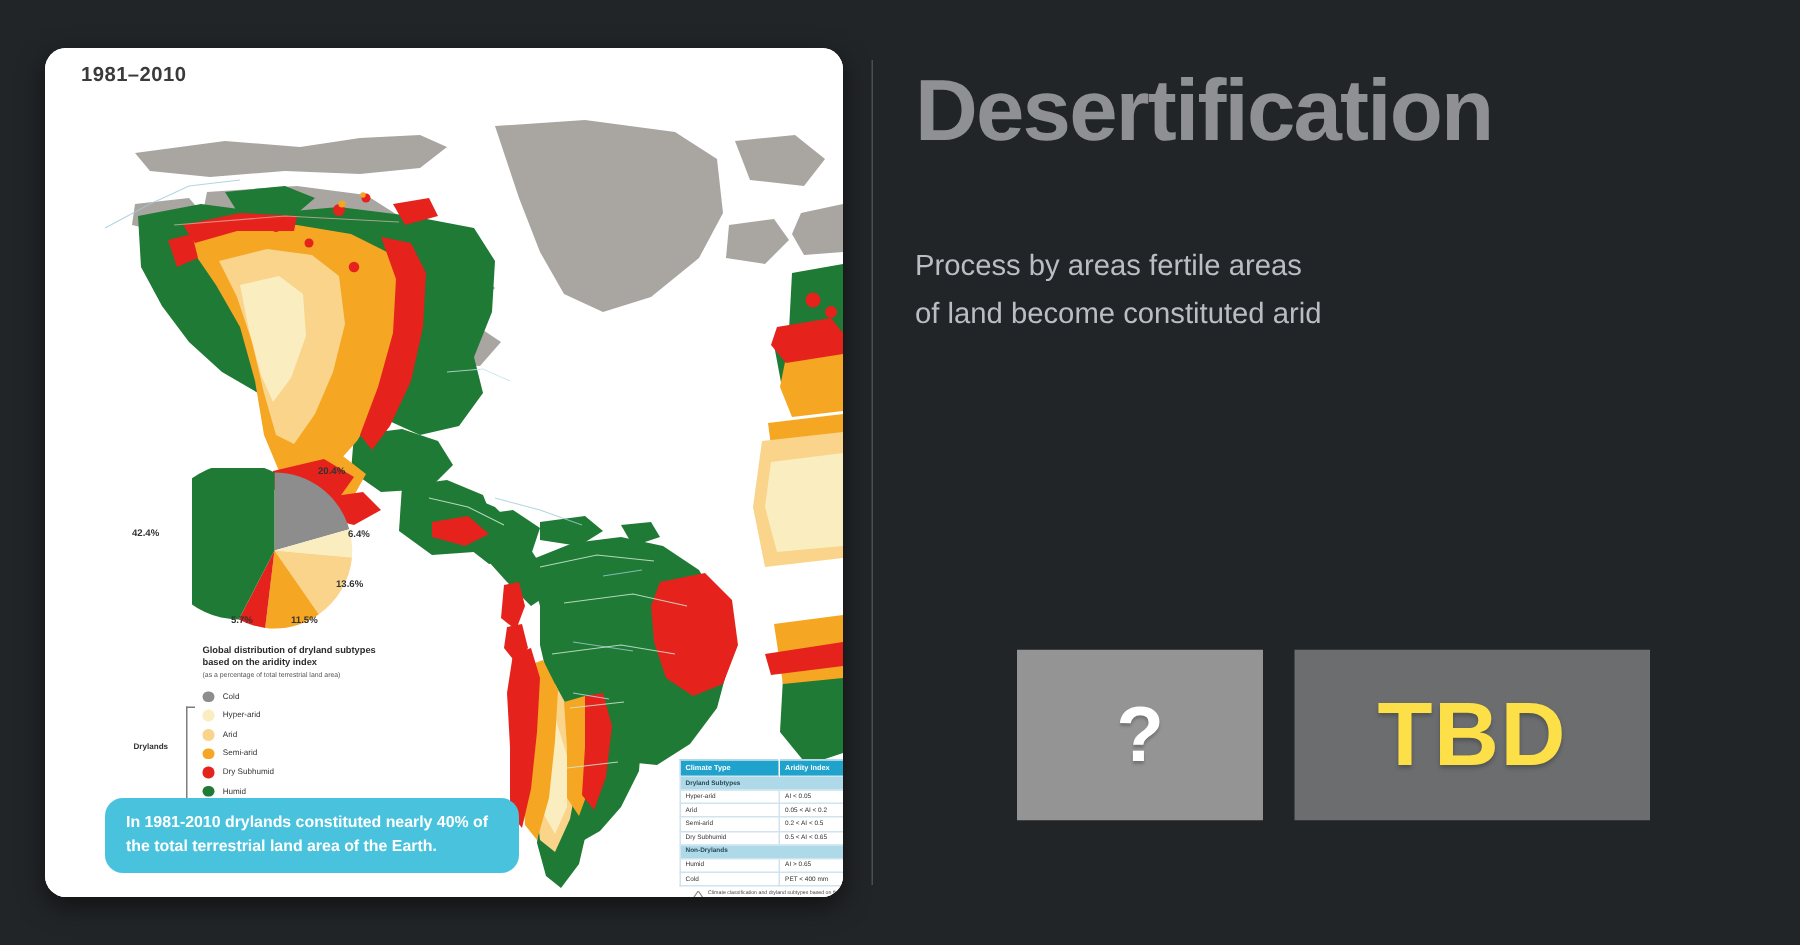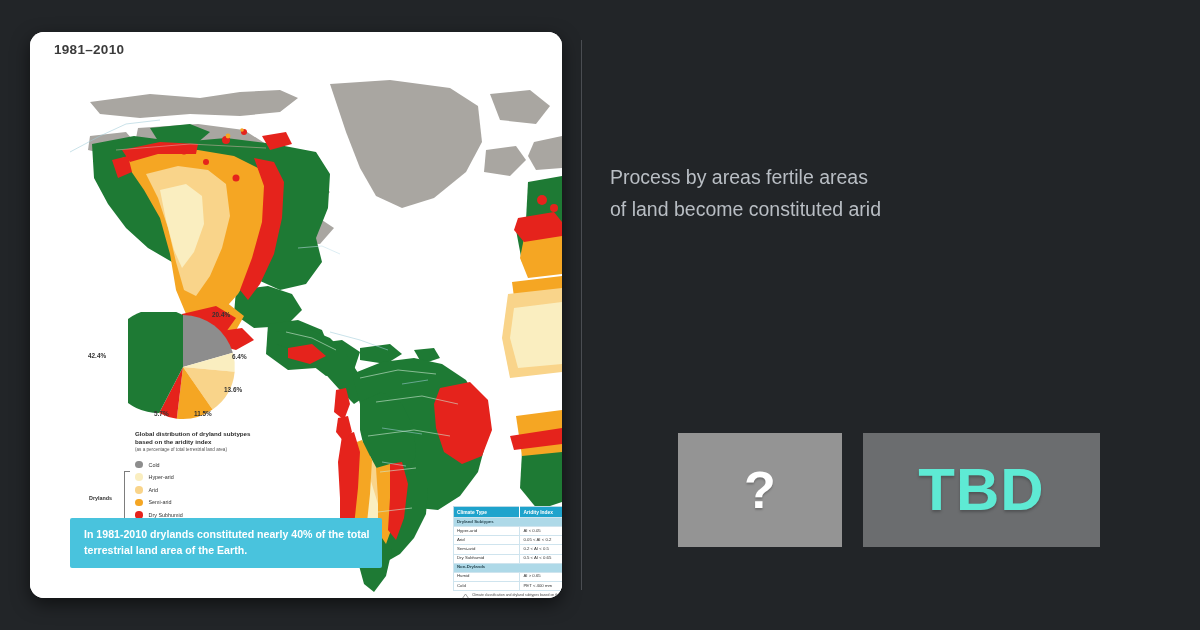--- a/index.html
+++ b/index.html
@@ -77,25 +77,25 @@
   
   #map-footnote {
     position:absolute; left:432px; top:561px; width:120px; z-index:5;
     display:flex; gap:3px;
   }
   .foot-caret { flex:0 0 auto; margin-top:1px; }
   .foot-l1 { font-size:3.5px; color:#4a4a4a; line-height:1.42; }
 
   
   #map-caption {
-    position:absolute; left:40px; bottom:30px; width:312px; z-index:7;
+    position:absolute; left:40px; bottom:16px; width:276px; z-index:7;
     background:#49c3dd; color:#ffffff;
     padding:9px 12px 10px 14px;
     font-size:10.6px; line-height:1.45; font-weight:600;
-    border-radius:2px;
+    border-radius:12px;
   }
 
   
   #panel-divider {
     position:absolute; left:581px; top:40px; width:1px; height:550px;
     background:#4a4d52;
   }
 
   
   #right-panel { position:absolute; left:610px; top:0; width:560px; height:630px; }
@@ -120,21 +120,21 @@
     width:164px; height:100%;
     background:#949494;
     display:flex; align-items:center; justify-content:center;
     color:#ffffff; font-size:52px; font-weight:700; line-height:1;
     text-shadow:0 2px 2px rgba(0,0,0,.22);
   }
   #tbd-label {
     flex:1; height:100%;
     background:#6b6d6f;
     display:flex; align-items:center; justify-content:center;
-    color:#5eead4; font-size:60px; font-weight:700; letter-spacing:1px; line-height:1;
+    color:#fde047; font-size:60px; font-weight:700; letter-spacing:1px; line-height:1;
     text-shadow:0 2px 3px rgba(0,0,0,.25);
     margin-left:21px;
   }
 </style>
 </head>
 <body>
 
 <div id="map-card">
 
   <div id="map-canvas">
@@ -400,20 +400,21 @@
 
     </div>
   </div>
 
   <div id="map-caption">In 1981-2010 drylands constituted nearly 40% of the total terrestrial land area of the Earth.</div>
 </div>
 
 <div id="panel-divider"></div>
 
 <div id="right-panel">
+  <h1 id="page-title">Desertification</h1>
 
   <div id="page-subtitle">
     <div>Process by areas fertile areas</div>
     <div>of land become constituted arid</div>
   </div>
 
   <div id="tbd-badge">
     <div id="tbd-question">?</div>
     <div id="tbd-label">TBD</div>
   </div>

